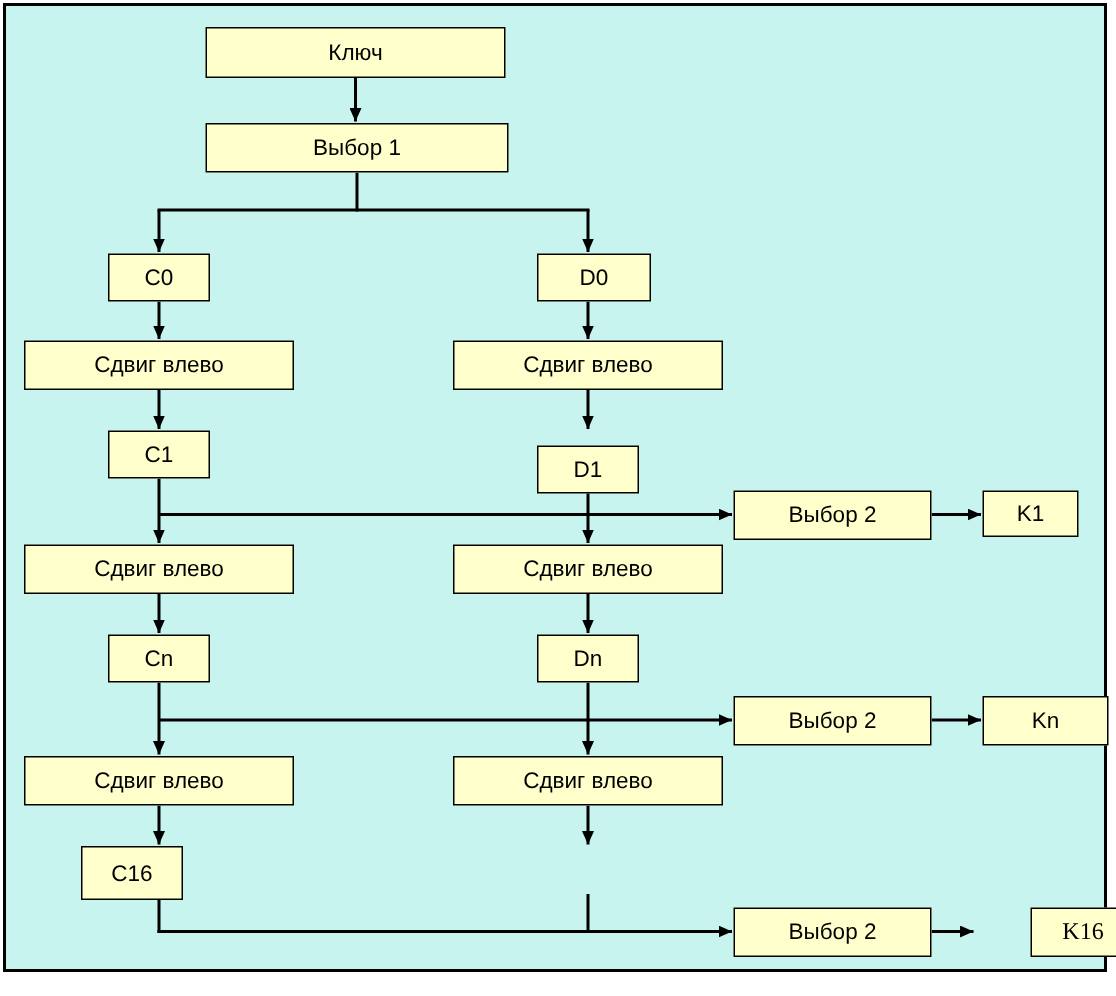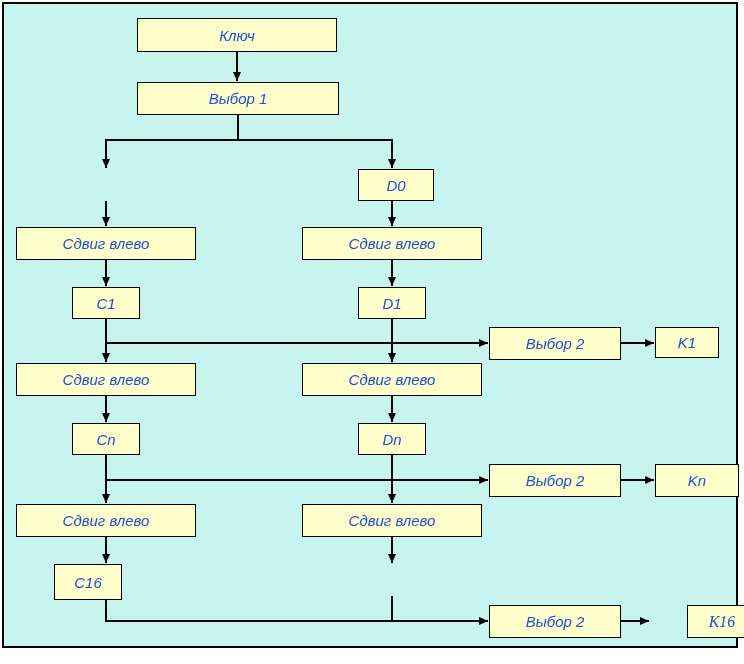--- a/index.html
+++ b/index.html
@@ -43,23 +43,22 @@
 
   .box {
     position: absolute;
     box-sizing: border-box;
     background: var(--box-fill, #ffffcc);
     border: 1px solid var(--box-border, #000000);
     display: flex;
     align-items: center;
     justify-content: center;
     font-size: 15px;
-    color: #1d4ed8;
+    color: #000000;
     white-space: nowrap;
-    font-style: italic;
   }
   .box.serif {
     font-family: "Liberation Serif", serif;
     font-size: 16px;
     margin-left: 37px;
   }
 </style>
 </head>
 <body>
 
@@ -106,27 +105,28 @@
     <line x1="106" y1="596" x2="106" y2="622"></line>
     <line x1="392" y1="596" x2="392" y2="622"></line>
     <line x1="105" y1="621" x2="488" y2="621" marker-end="url(#arr)"></line>
     <line x1="621" y1="621" x2="649" y2="621" marker-end="url(#arr)"></line>
   </svg>
 
   <div class="box" style="left:137px;top:18px;width:200px;height:34px">Ключ</div>
 
   <div class="box" style="left:137px;top:82px;width:202px;height:33px">Выбор 1</div>
 
+  <div class="box" style="left:72px;top:169px;width:68px;height:32px">C0</div>
   <div class="box" style="left:358px;top:169px;width:76px;height:32px">D0</div>
 
   <div class="box" style="left:16px;top:227px;width:180px;height:33px">Сдвиг влево</div>
   <div class="box" style="left:302px;top:227px;width:180px;height:33px">Сдвиг влево</div>
 
   <div class="box" style="left:72px;top:287px;width:68px;height:32px">C1</div>
-  <div class="box" style="left:358px;top:287px;width:68px;height:32px">D1</div>
+  <div class="box" style="left:358px;top:297px;width:68px;height:32px">D1</div>
 
   <div class="box" style="left:489px;top:327px;width:132px;height:33px">Выбор 2</div>
   <div class="box" style="left:655px;top:327px;width:64px;height:31px">K1</div>
 
   <div class="box" style="left:16px;top:363px;width:180px;height:33px">Сдвиг влево</div>
   <div class="box" style="left:302px;top:363px;width:180px;height:33px">Сдвиг влево</div>
 
   <div class="box" style="left:358px;top:423px;width:68px;height:32px">Dn</div>
   <div class="box" style="left:72px;top:423px;width:68px;height:32px">Cn</div>
 

